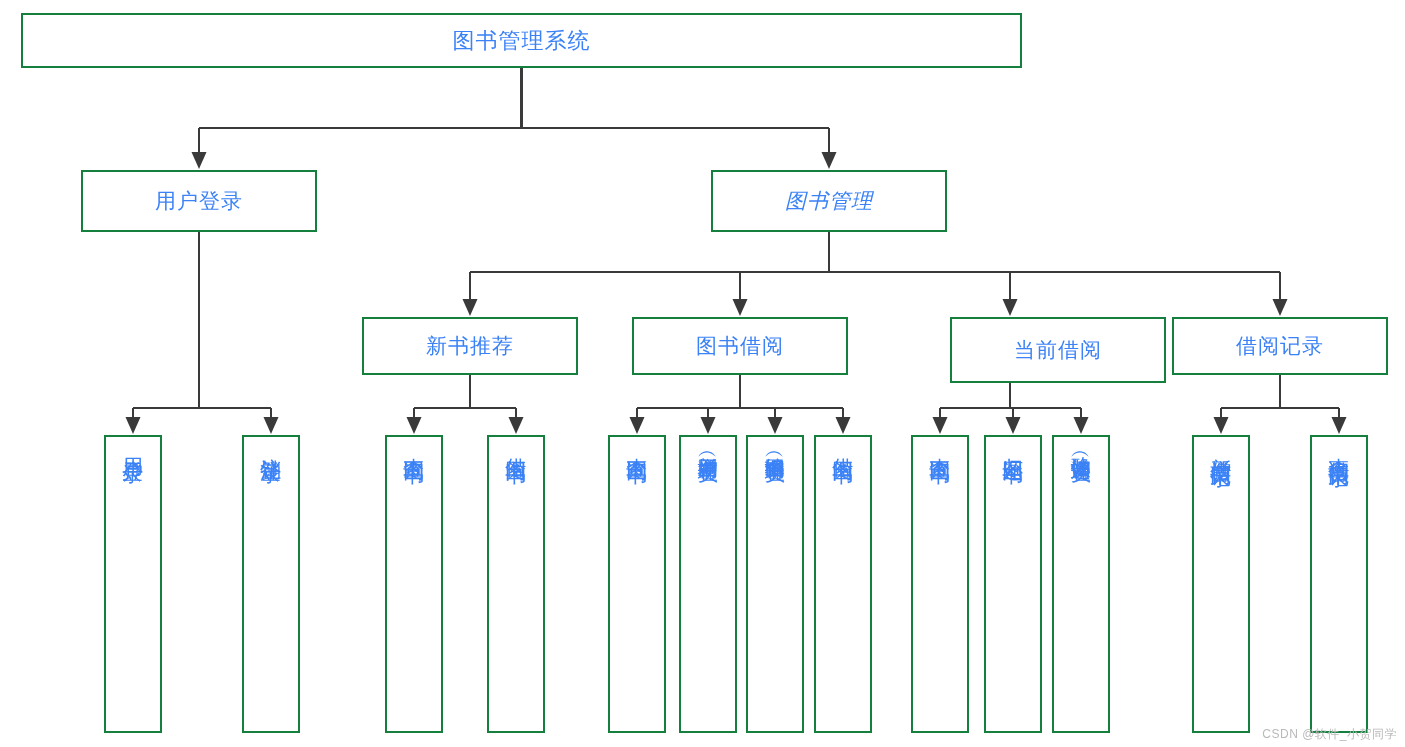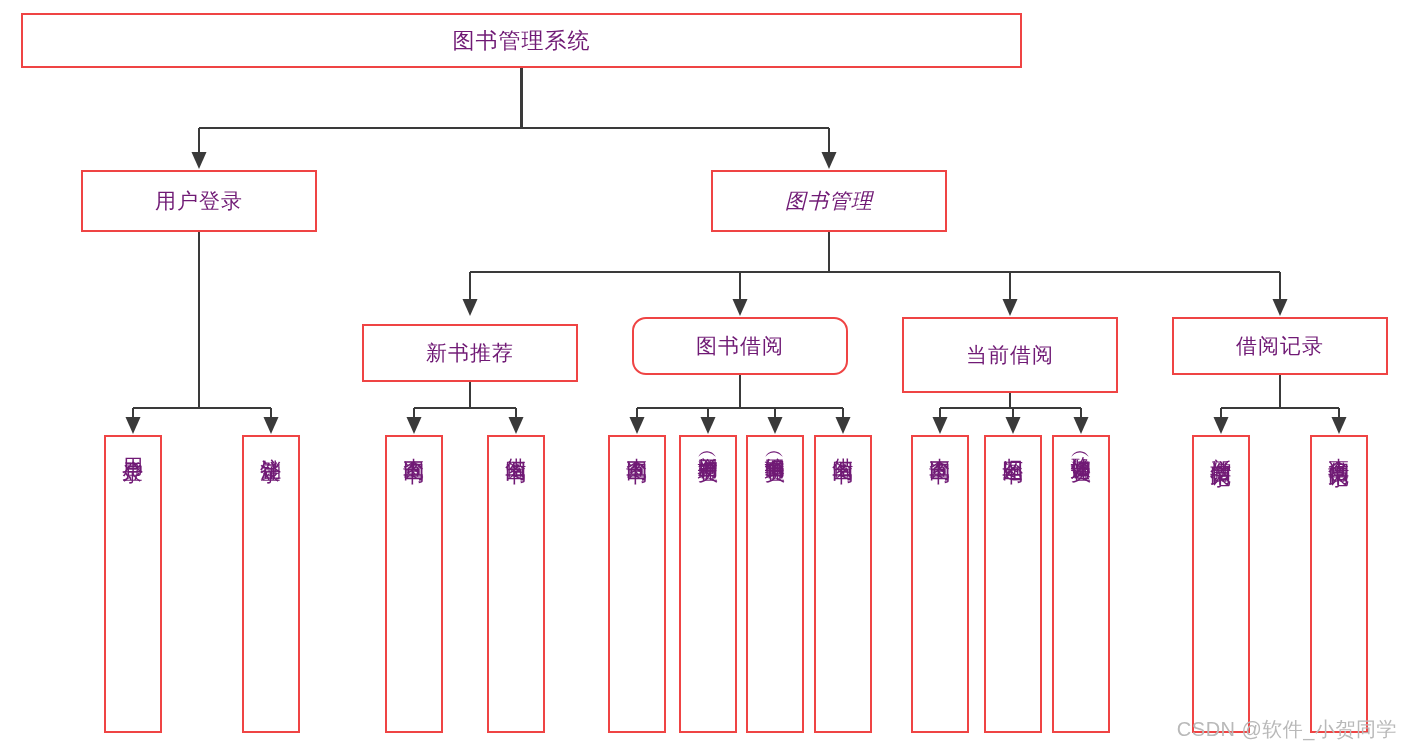--- a/index.html
+++ b/index.html
@@ -22,25 +22,25 @@
     left: 0;
     top: 0;
     width: 1405px;
     height: 747px;
     pointer-events: none;
   }
   .node {
     position: absolute;
     box-sizing: border-box;
     background: #ffffff;
-    border: 2px solid #ef4444;
+    border: 2px solid #15803d;
     display: flex;
     align-items: center;
     justify-content: center;
-    color: #701a75;
+    color: #3b82f6;
     z-index: 2;
   }
   .node-h {
     font-size: 21px;
     letter-spacing: 1px;
     white-space: nowrap;
   }
   .node-h.root {
     font-size: 22px;
   }
@@ -59,21 +59,21 @@
     text-align: center;
   }
   .vlabel.tall {
     font-size: 20px;
     letter-spacing: 1px;
   }
   .watermark {
     position: absolute;
     right: 8px;
     bottom: 4px;
-    font-size: 20px;
+    font-size: 12px;
     color: #b9b9b9;
     white-space: nowrap;
     z-index: 5;
     letter-spacing: 0.5px;
   }
 </style>
 </head>
 <body>
 
 <div id="canvas">
@@ -134,27 +134,27 @@
   <div id="nodes">
       <div class="node node-h root" style="left: 21px; top: 13px; width: 1001px; height: 55px;">
         <span>图书管理系统</span>
       </div>
       <div class="node node-h" style="left: 81px; top: 170px; width: 236px; height: 62px;">
         <span>用户登录</span>
       </div>
       <div class="node node-h" style="left: 711px; top: 170px; width: 236px; height: 62px; font-style: italic;">
         <span>图书管理</span>
       </div>
-      <div class="node node-h" style="left: 362px; top: 324px; width: 216px; height: 58px;">
+      <div class="node node-h" style="left: 362px; top: 317px; width: 216px; height: 58px;">
         <span>新书推荐</span>
       </div>
-      <div class="node node-h" style="left: 632px; top: 317px; width: 216px; height: 58px; border-radius: 14px;">
+      <div class="node node-h" style="left: 632px; top: 317px; width: 216px; height: 58px;">
         <span>图书借阅</span>
       </div>
-      <div class="node node-h" style="left: 902px; top: 317px; width: 216px; height: 76px; font-family: Liberation Mono, monospace;">
+      <div class="node node-h" style="left: 950px; top: 317px; width: 216px; height: 66px; font-family: Liberation Mono, monospace;">
         <span>当前借阅</span>
       </div>
       <div class="node node-h" style="left: 1172px; top: 317px; width: 216px; height: 58px; text-align: right;">
         <span>借阅记录</span>
       </div>
       <div class="node node-v" style="left: 104px; top: 435px; width: 58px; height: 298px;">
         <span class="vlabel">用户登录</span>
       </div>
       <div class="node node-v" style="left: 242px; top: 435px; width: 58px; height: 298px;">
         <span class="vlabel">注销登录</span>

